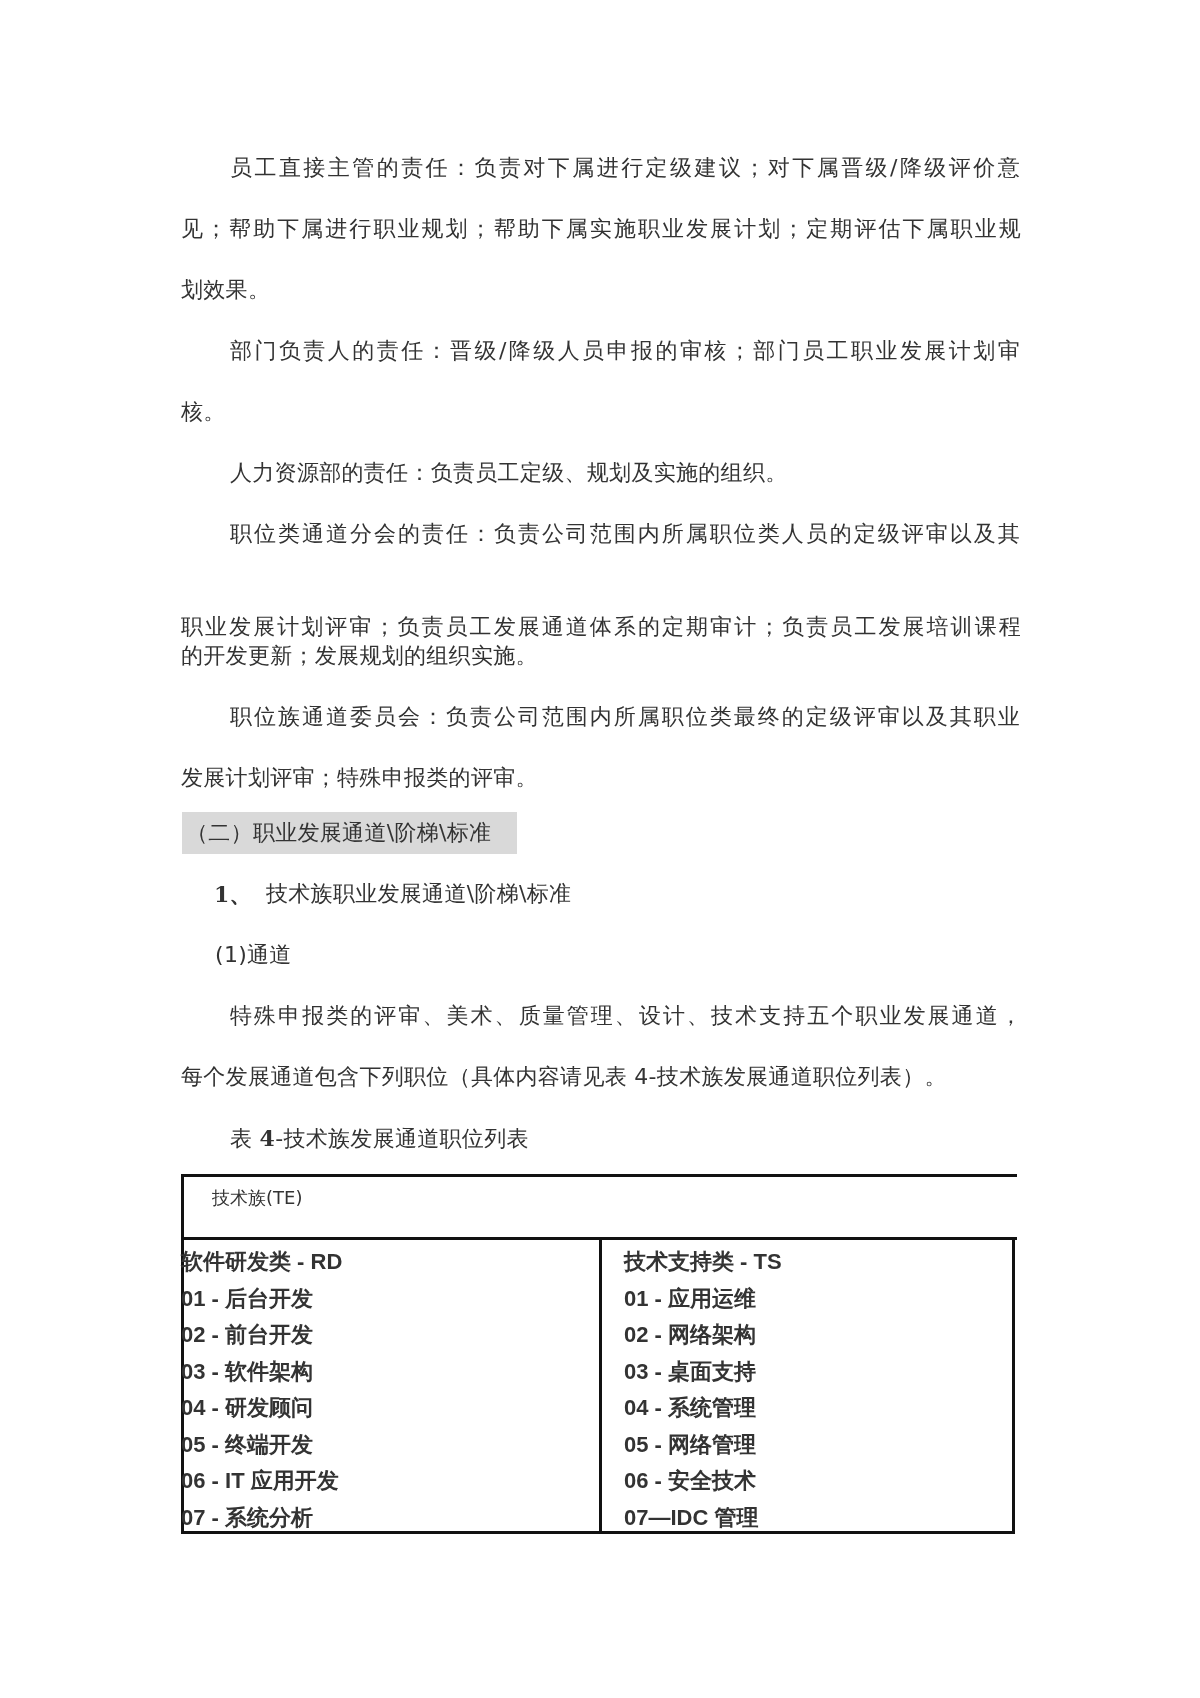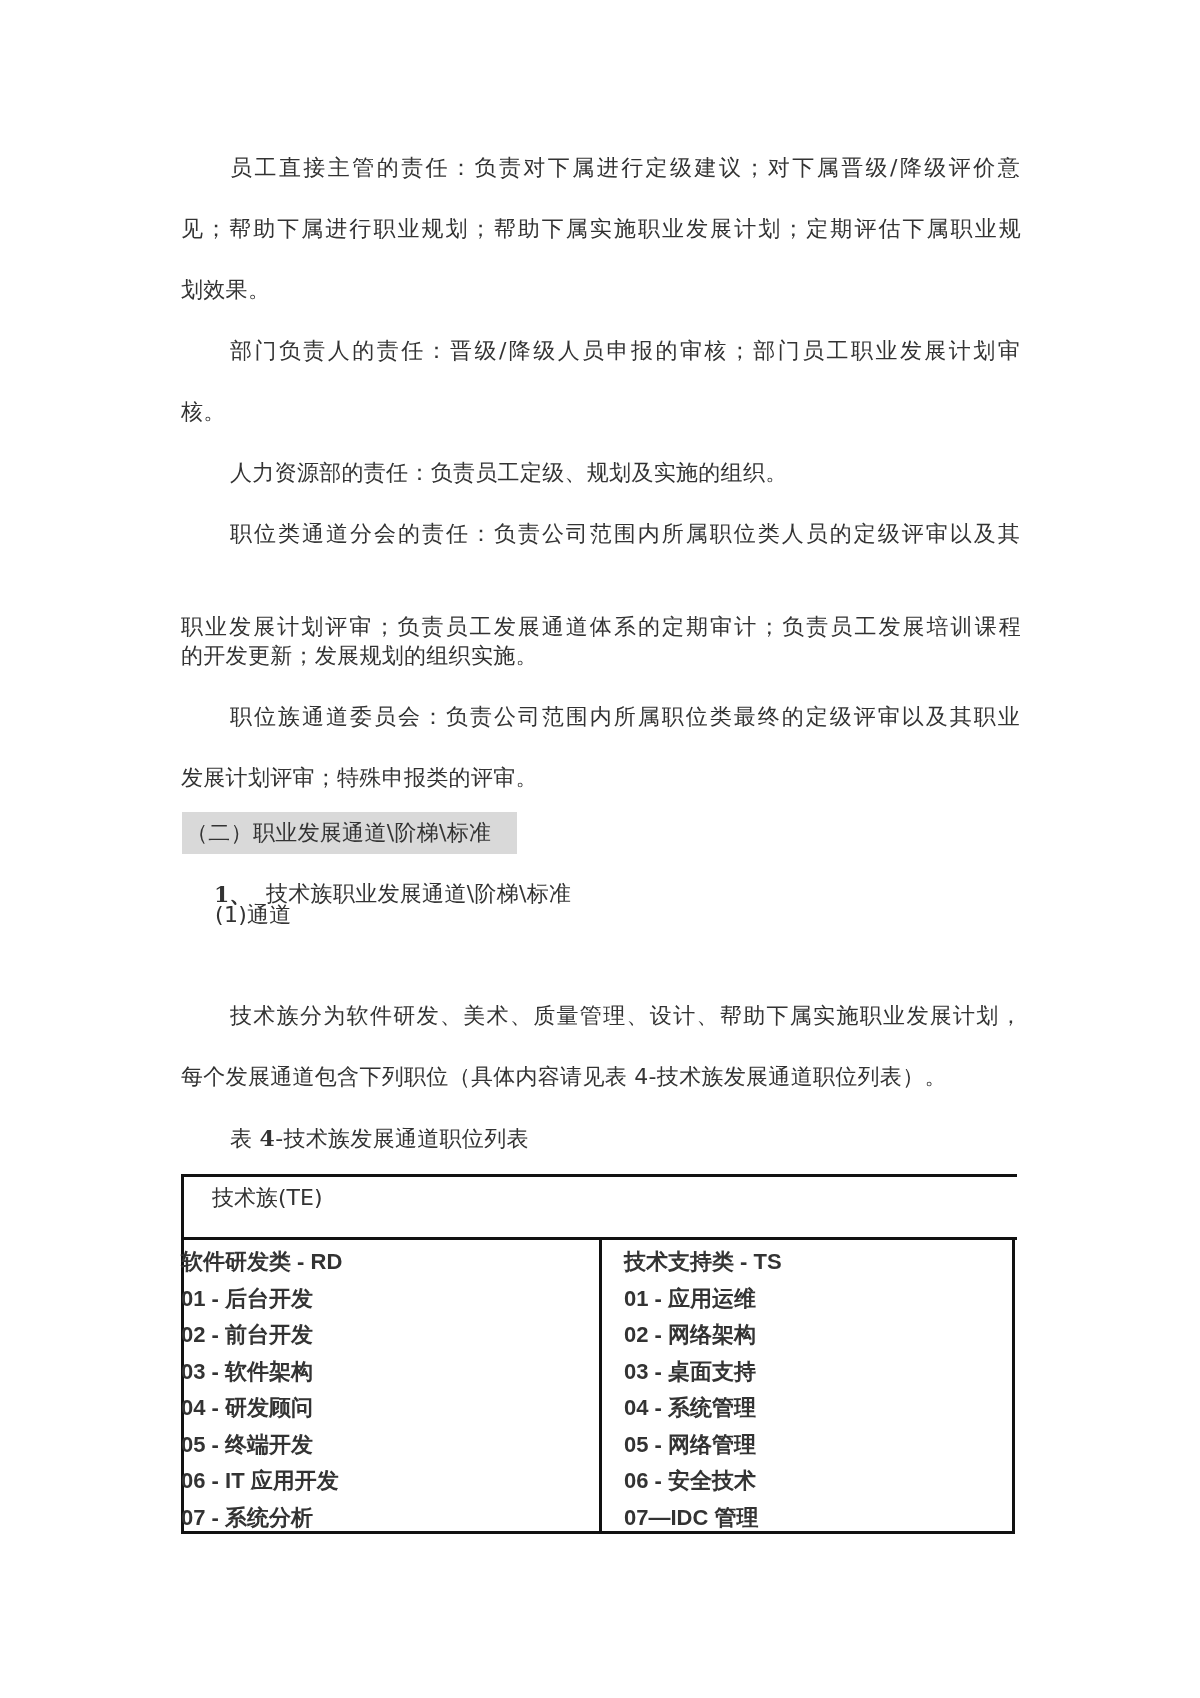--- a/index.html
+++ b/index.html
@@ -74,21 +74,21 @@
   }
   .tbl-divider {
     position: absolute;
     left: 599px; top: 1238px;
     width: 3px; height: 295px;
     background: #111;
   }
   .tbl-head-text {
     position: absolute;
     left: 212px; top: 1183px;
-    font-size: 22px; line-height: 30px;
+    font-size: 18px; line-height: 30px;
     color: #333;
   }
   .col {
     position: absolute;
     top: 1244px;
     font-size: 22px;
     color: #333;
     font-family: "Liberation Sans", "DejaVu Sans", sans-serif;
     font-weight: bold;
   }
@@ -120,23 +120,23 @@
 
   <div class="line justify" style="left:230px; top:702px; width:790px;">职位族通道委员会：负责公司范围内所属职位类最终的定级评审以及其职业</div>
   <div class="line" style="left:181px; top:763px;">发展计划评审；特殊申报类的评审。</div>
 
   <div class="heading-shade"></div>
   <div class="line" style="left:186px; top:818px;">（二）职业发展通道\阶梯\标准</div>
 
   <div class="line bold serif" style="left:214px; top:879px;">1、</div>
   <div class="line" style="left:266px; top:879px;">技术族职业发展通道\阶梯\标准</div>
 
-  <div class="line" style="left:215px; top:900px;">(1)通道</div>
+  <div class="line" style="left:215px; top:940px;">(1)通道</div>
 
-  <div class="line justify" style="left:230px; top:1001px; width:792px;">技术族分为软件研发、美术、质量管理、设计、帮助下属实施职业发展计划，</div>
+  <div class="line justify" style="left:230px; top:1001px; width:792px;">特殊申报类的评审、美术、质量管理、设计、技术支持五个职业发展通道，</div>
   <div class="line" style="left:181px; top:1062px;">每个发展通道包含下列职位（具体内容请见表 4-技术族发展通道职位列表）。</div>
 
   <div class="line" style="left:230px; top:1123px;"><span>表 </span><span class="bold serif">4</span><span>-技术族发展通道职位列表</span></div>
 
   <div>
     <div class="tbl-top"></div>
     <div class="tbl-left-head"></div>
     <div class="tbl-head-text">技术族(TE)</div>
     <div class="tbl-mid"></div>
     <div class="tbl-body"></div>

